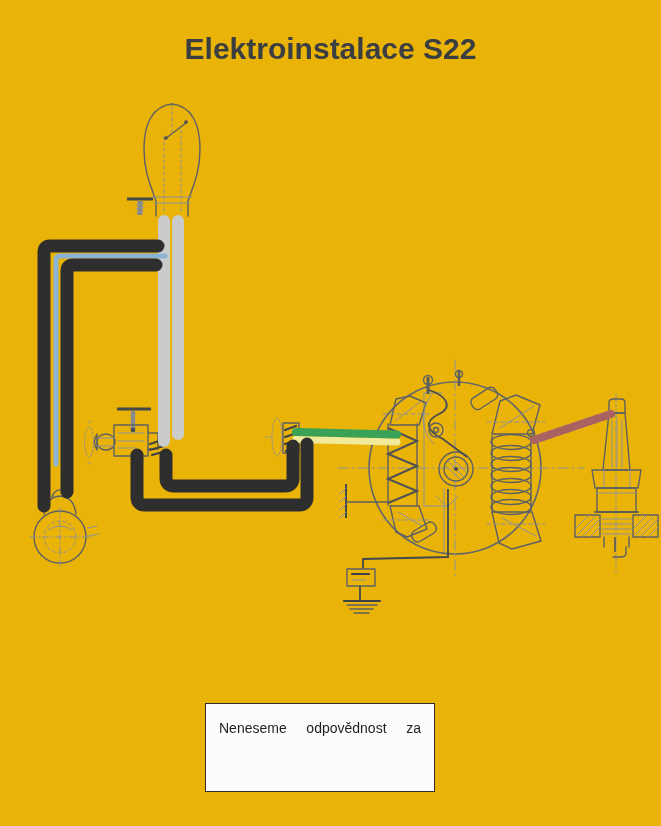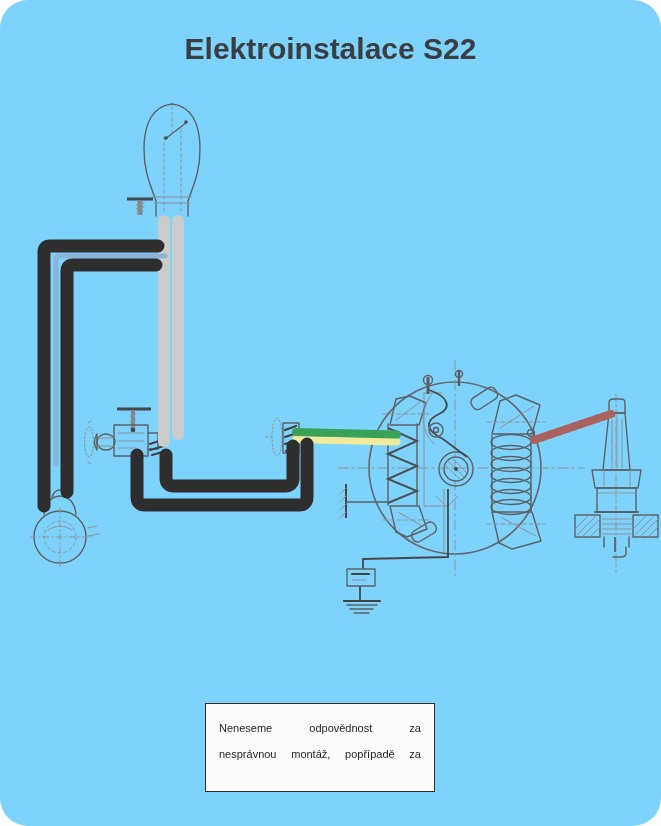--- a/index.html
+++ b/index.html
@@ -1,43 +1,42 @@
 <!DOCTYPE html>
 <html><head>
 <meta charset="utf-8">
 <style>
   html,body{margin:0;padding:0;}
   .page{
     position:relative;
     width:661px;height:826px;
-    background:#7dd3fc;
+    background:#eab308;
     font-family:"Liberation Sans", sans-serif;
     overflow:hidden;
-    border-radius:28px;
   }
   .title{
     position:absolute;top:32px;left:0;width:100%;
     text-align:center;
     font-size:30px;font-weight:700;color:#3b3e41;
     letter-spacing:0px;
   }
   .diagram{position:absolute;left:0;top:0;}
   
   .sk{stroke:#5d6064;fill:none;stroke-width:1.4;stroke-linecap:round;stroke-linejoin:round;}
   .skl{stroke:#8f9296;fill:none;stroke-width:1;stroke-linecap:round;}
   .skd{stroke:#3f4245;fill:none;stroke-width:2.2;stroke-linecap:round;}
   .wire{fill:none;stroke-linecap:round;stroke-linejoin:round;}
   .disclaimer{
     position:absolute;left:205px;top:703px;width:230px;height:89px;
     box-sizing:border-box;
     border:1.6px solid #2e2e2e;
     background:#fdfcfa;
     padding:11px 13px 8px 13px;
     color:#1f1f1f;
-    font-size:11px;line-height:26px;
+    font-size:14px;line-height:26px;
   }
   .disclaimer .line{text-align:justify;text-align-last:justify;white-space:nowrap;}
   .disclaimer .line.last{text-align-last:left;}
 </style>
 </head>
 <body>
 
 <div class="page">
 
   <div class="title">Elektroinstalace S22</div>
@@ -208,16 +207,15 @@
 
     <path class="wire" d="M137,455 V497 Q137,505 145,505 H299 Q307,505 307,497 V444" stroke-width="13" stroke="#2e2e2e"></path>
     <path class="wire" d="M166,455 V478 Q166,486 174,486 H285 Q293,486 293,478 V446" stroke-width="13" stroke="#2e2e2e"></path>
 
     <path class="wire" d="M534,440 L611,414" stroke-width="8" stroke="#c07f7b"></path>
     <path class="wire" d="M534,440 L611,414" stroke-width="8" stroke-linecap="butt" stroke-dasharray="3.5 4.5" stroke="#a96260"></path>
   </svg>
 
   <div class="disclaimer">
     <div class="line">Neneseme odpovědnost za</div>
-    <div class="line">nesprávnou montáž, popřípadě za</div>
   </div>
 
 </div>
 
 </body></html>

